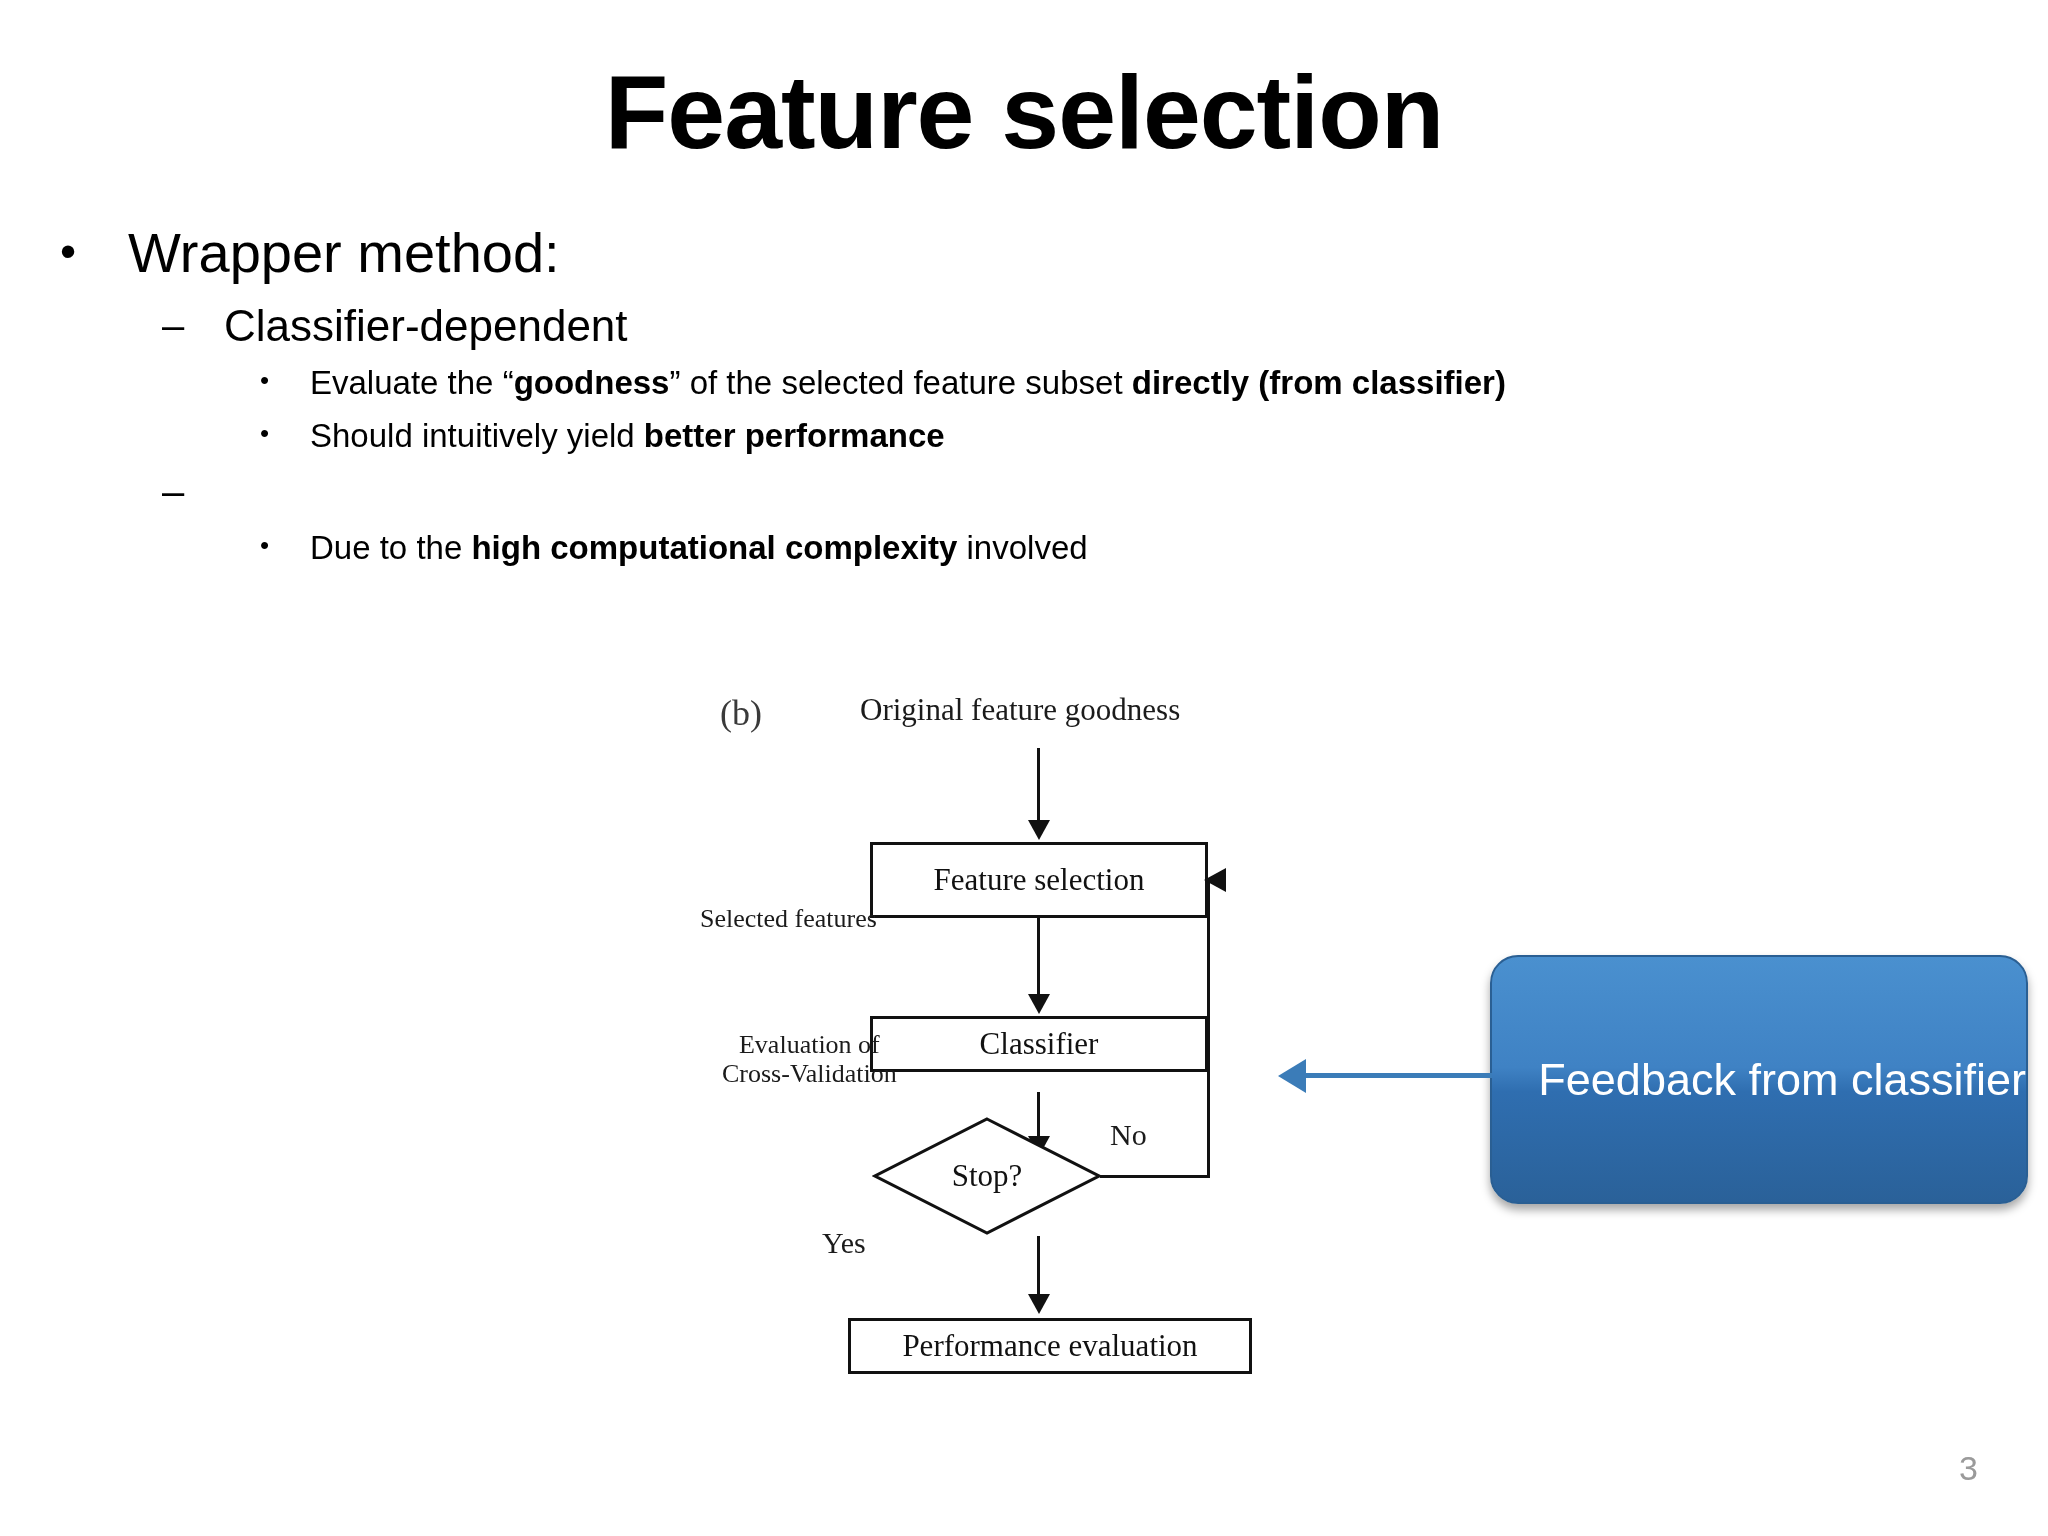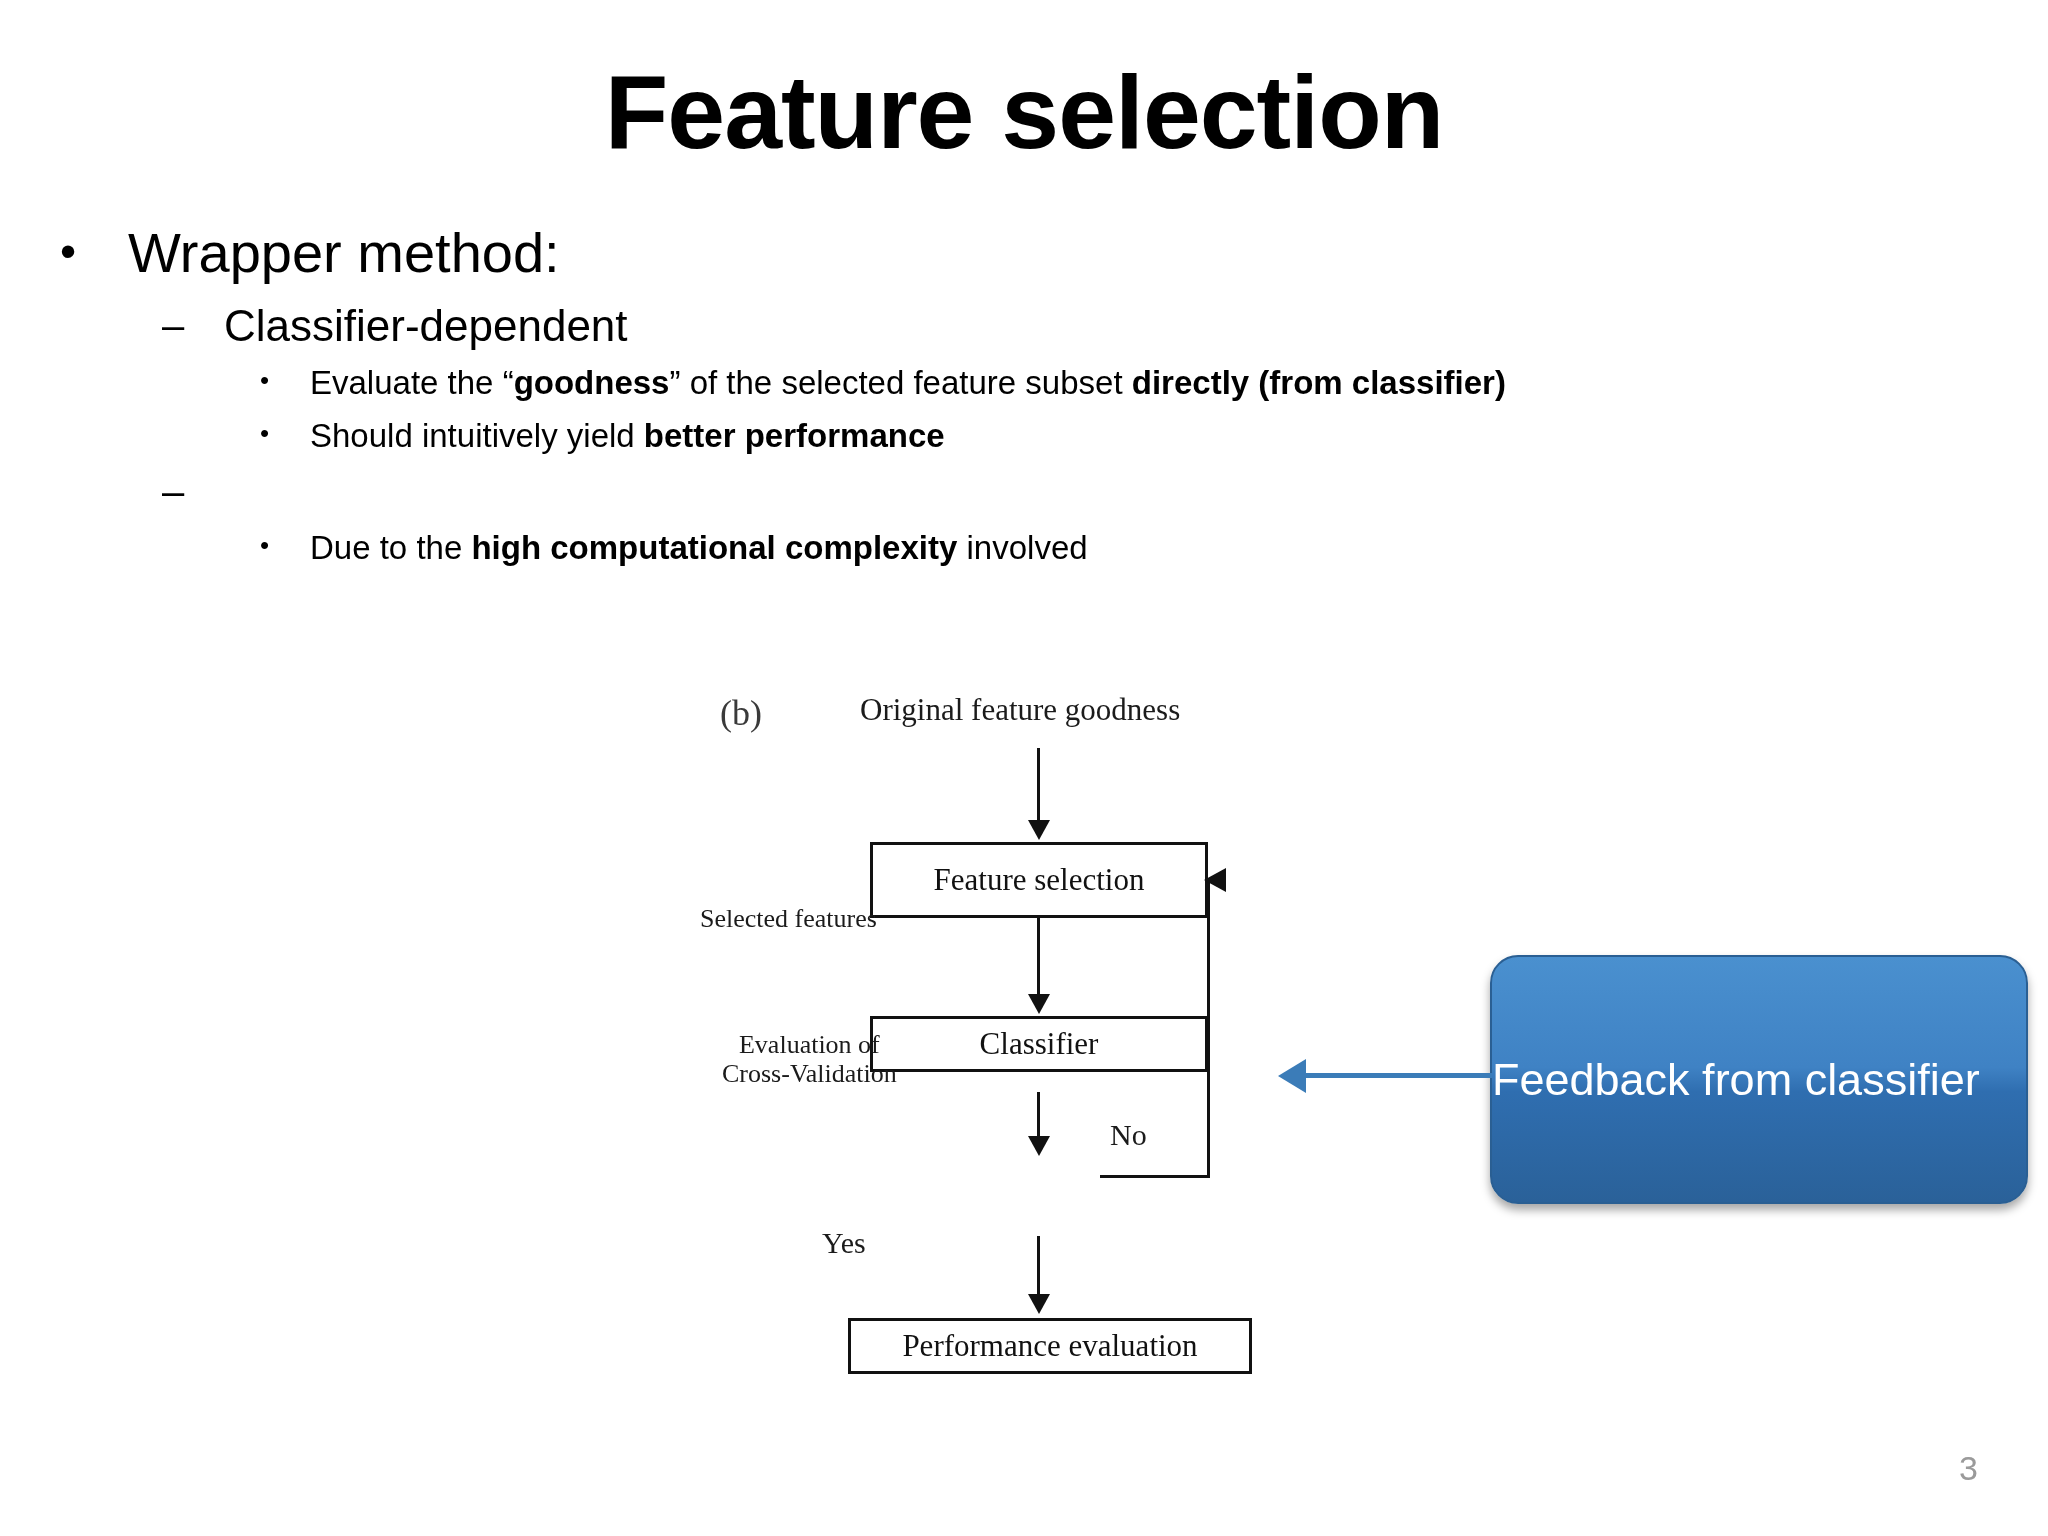--- a/index.html
+++ b/index.html
@@ -120,21 +120,21 @@
 
   
   .callout{
     position:absolute;
     left:1490px; top:955px;
     width:534px; height:245px;
     border-radius:28px;
     background:linear-gradient(to bottom,#4a90cf 0%,#3f82c4 45%,#2f6eb0 55%,#2a6199 100%);
     border:2px solid #2a5f93;
     box-shadow:0 6px 10px rgba(0,0,0,.35);
-    display:flex;align-items:center;justify-content:flex-start;
+    display:flex;align-items:center;justify-content:flex-end;
     color:#ffffff;
     font-size:45px;
     line-height:1.32;
     text-align:center;
   }
   .callout-arrow-line{
     position:absolute;
     left:1302px; top:1073px;
     width:190px; height:5px;
     background:#3b7cb8;
@@ -214,20 +214,26 @@
     <div class="fbox box-cl">Classifier</div>
 
     <div class="vline" style="left:337px;top:406px;height:46px;"></div>
     <div class="arrowdown" style="left:328px;top:450px;"></div>
 
     <div class="side-lab lab-eval">
       <span>Evaluation of</span><br>
       <span>Cross-Validation</span>
     </div>
 
+    <div class="diamond">
+      <svg width="230" height="120" viewBox="0 0 230 120">
+        <polygon points="115,3 227,60 115,117 3,60" fill="#ffffff" stroke="#111111" stroke-width="3"></polygon>
+      </svg>
+      <div class="lbl">Stop?</div>
+    </div>
 
     <div class="lab-no">No</div>
     <div class="lab-yes">Yes</div>
 
     <div class="hline" style="left:400px;top:489px;width:110px;"></div>
     <div class="vline" style="left:507px;top:196px;height:295px;"></div>
     <div class="hline" style="left:530px;top:193px;width:0px;"></div>
     <div class="hline" style="left:527px;top:193px;width:0px;"></div>
     <div class="hline" style="left:509px;top:193px;width:1px;"></div>
 

